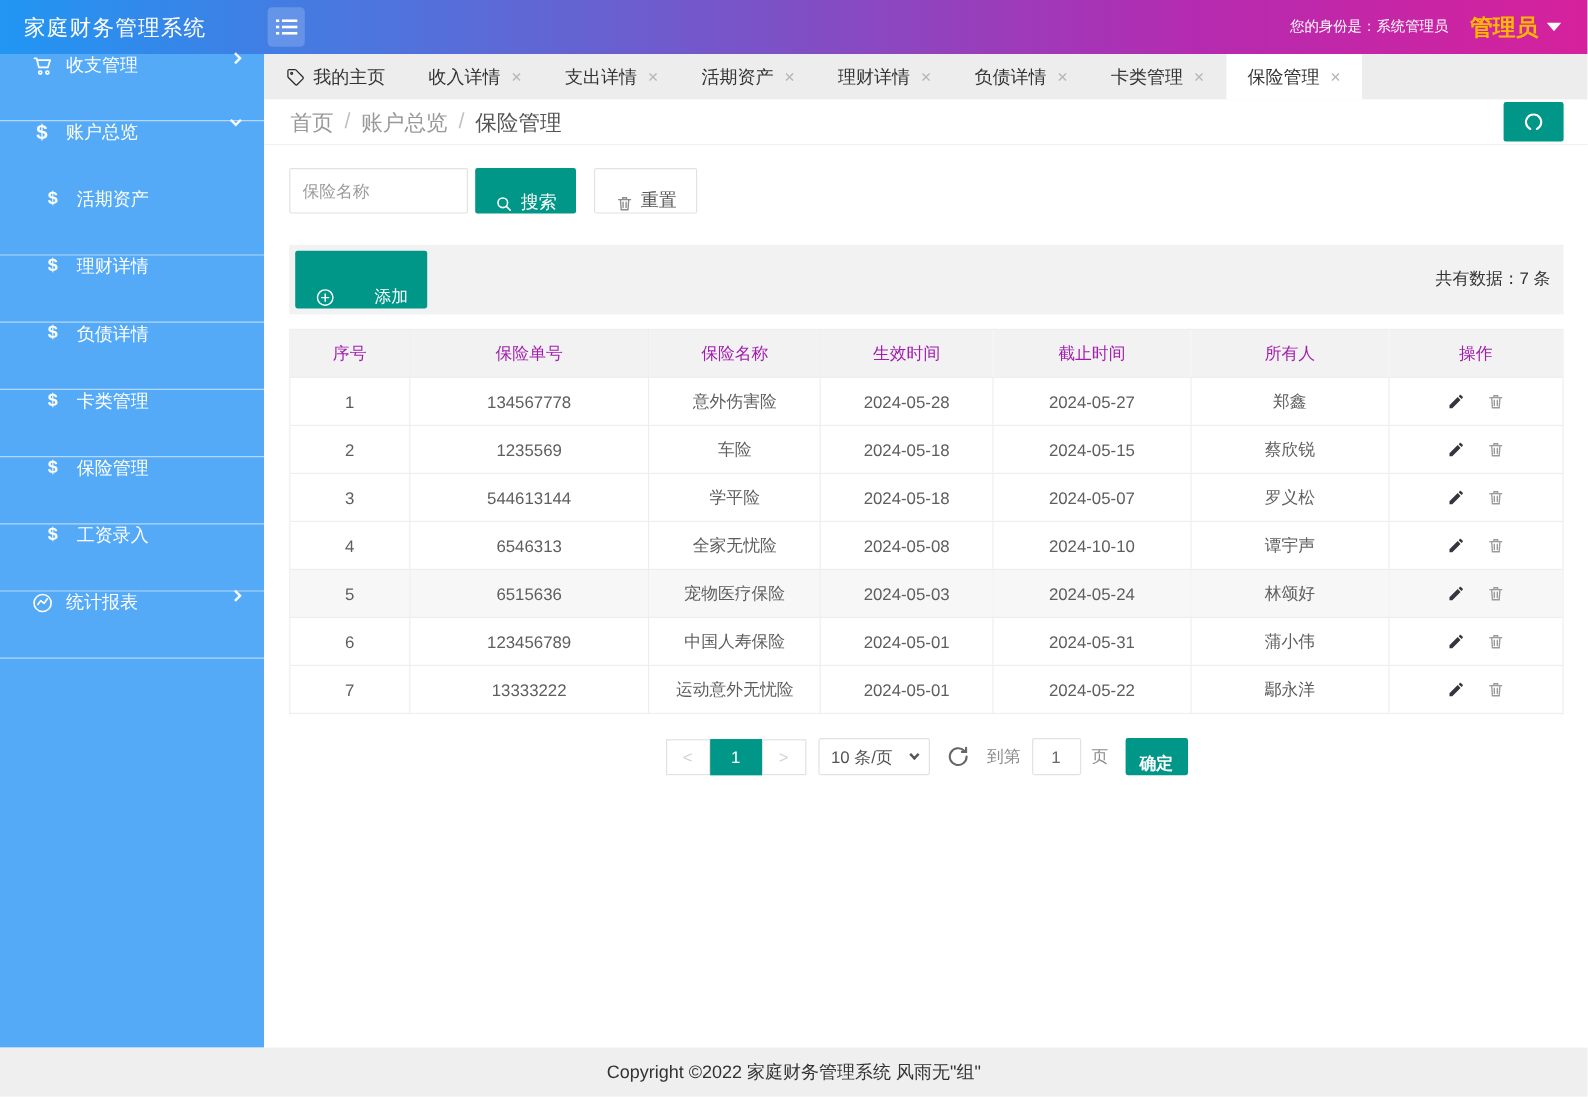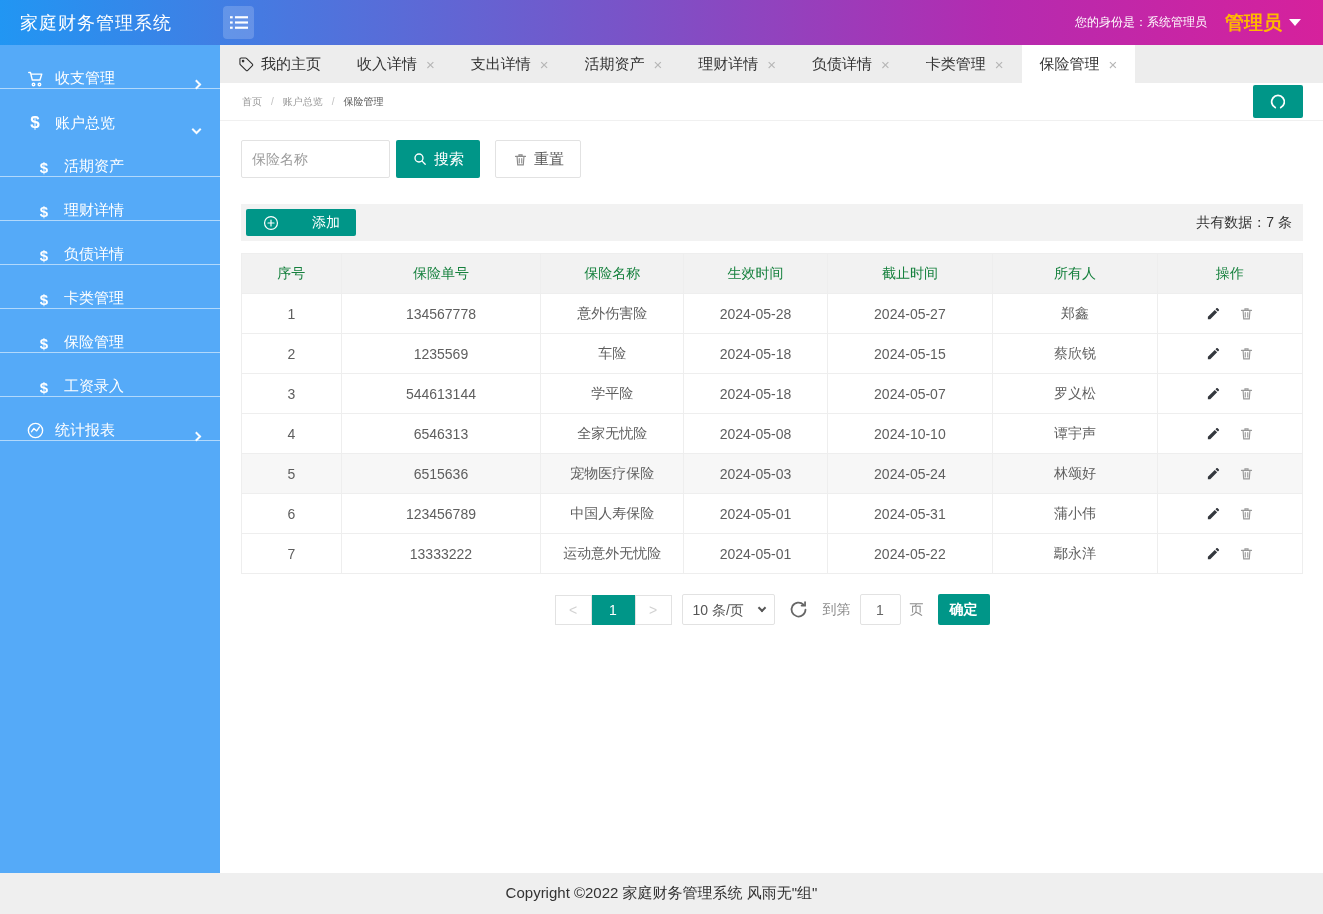--- a/index.html
+++ b/index.html
@@ -17,21 +17,21 @@
   .identity { color:#fff; font-size:12px; margin-right:18px; }
   .role { display:flex; align-items:center; gap:7px; margin-right:22px; cursor:pointer; }
   .role span.lbl { color:#ffb800; font-size:19px; font-weight:bold; }
   .caret-down { width:0; height:0; border-left:6px solid transparent; border-right:6px solid transparent; border-top:7px solid #fff; }
 
   
   .shell { flex:1; display:flex; min-height:0; }
 
   
   aside { width:220px; flex:0 0 220px; background:#55aaf8; }
-  .nav-item { height:44px; display:flex; align-items:flex-end; padding:0 20px 0 24px;
+  .nav-item { height:56px; display:flex; align-items:flex-start; padding:0 20px 0 24px;
               border-bottom:1px solid rgba(255,255,255,.55); color:#fff; cursor:pointer; }
   .nav-item.no-border { border-bottom:none; }
   .nav-icon { width:22px; display:flex; justify-content:center; margin-right:9px; font-size:17px; font-weight:bold; color:#fff; }
   .nav-label { flex:1; font-size:15px; }
   .nav-item.sub { padding-left:33px; }
   .nav-item.sub .nav-icon { font-size:15px; }
   .chev { width:7px; height:7px; border-top:2px solid rgba(255,255,255,.95); border-right:2px solid rgba(255,255,255,.95); display:inline-block; }
   .chev-r { transform:rotate(45deg); }
   .chev-d { transform:rotate(135deg); margin-top:-4px; }
 
@@ -39,50 +39,50 @@
   main { flex:1; display:flex; flex-direction:column; background:#fff; min-width:0; }
 
   .tabbar { height:38px; flex:0 0 38px; background:#ededed; display:flex; align-items:stretch; }
   .tab { display:flex; align-items:center; padding:0 18px; font-size:15px; color:#333; cursor:pointer; white-space:nowrap; }
   .tab .close { color:#b6b6b6; font-size:15px; margin-left:9px; line-height:1; }
   .tab.active { background:#fff; }
   .tab .tag-ic { margin-right:7px; display:flex; }
 
   .breadcrumb-row { height:38px; flex:0 0 38px; background:#fff; border-bottom:1px solid #f0f0f0;
                     display:flex; align-items:center; padding:0 20px 0 22px; }
-  .breadcrumb { flex:1; display:flex; align-items:center; gap:9px; font-size:10px; }
+  .breadcrumb { flex:1; display:flex; align-items:center; gap:9px; font-size:18px; }
   .crumb { color:#999; cursor:pointer; }
   .crumb-sep { color:#c2c2c2; }
   .crumb.current { color:#555; cursor:default; }
   .refresh-btn { width:50px; height:33px; border:none; border-radius:2px; background:#009688;
                  display:flex; align-items:center; justify-content:center; cursor:pointer; }
 
   .content { flex:1; padding:19px 20px 0 21px; background:#fff; overflow:hidden; }
 
   .search-row { display:flex; align-items:center; margin-bottom:26px; }
   .search-input { width:149px; height:38px; border:1px solid #e2e2e2; border-radius:2px; padding:0 10px;
                   font-size:14px; color:#555; outline:none; }
   .search-input::placeholder { color:#9b9b9b; }
-  .btn { display:inline-flex; align-items:center; justify-content:center; gap:6px; height:38px;
+  .btn { display:inline-flex; align-items:flex-end; justify-content:center; gap:6px; height:38px;
          padding:0 16px; border:none; border-radius:2px; font-size:15px; cursor:pointer; }
   .btn.teal { background:#009688; color:#fff; }
   .btn.plain { background:#fff; color:#555; border:1px solid #e2e2e2;padding-left:17px; }
   .search-row .btn.teal { margin-left:6px; }
   .search-row .btn.plain { margin-left:15px; }
 
   .toolbar { background:#f2f2f2; padding:5px; display:flex; align-items:center; justify-content:space-between; margin-bottom:12px; }
-  .toolbar .btn { height:27px; font-size:14px;gap:32px; }
+  .toolbar .btn { height:48px; font-size:14px;gap:32px; }
   .count { font-size:14px; color:#333; padding-right:6px; }
 
   table { width:100%; border-collapse:collapse; table-layout:fixed; }
   col.c1{width:9.4%} col.c2{width:18.8%} col.c3{width:13.5%} col.c4{width:13.5%}
   col.c5{width:15.6%} col.c6{width:15.5%} col.c7{width:13.7%}
   th,td { border:1px solid #eeeeee; height:40px; text-align:center; font-weight:normal;
           font-size:14px; color:#5e5e5e; overflow:hidden; white-space:nowrap; }
-  thead th { background:#f2f2f2; color:#15803d; }
+  thead th { background:#f2f2f2; color:#a21caf; }
   tr.hovered td { background:#f7f7f7; }
   .ops { display:flex; align-items:center; justify-content:center; gap:18px; height:100%; border:none; }
   td.op-cell { padding:0; }
   .op { display:inline-flex; cursor:pointer; }
 
   .pagination { margin-top:20px; display:flex; align-items:center; justify-content:center; gap:0; }
   .pg-btn { height:30px; min-width:37px; border:1px solid #e2e2e2; background:#fff; color:#d2d2d2;
             font-size:14px; cursor:pointer; }
   .pg-btn.current { background:#009688; border-color:#009688; color:#fff; min-width:43px; }
   .select-wrap { position:relative; margin-left:10px; }

